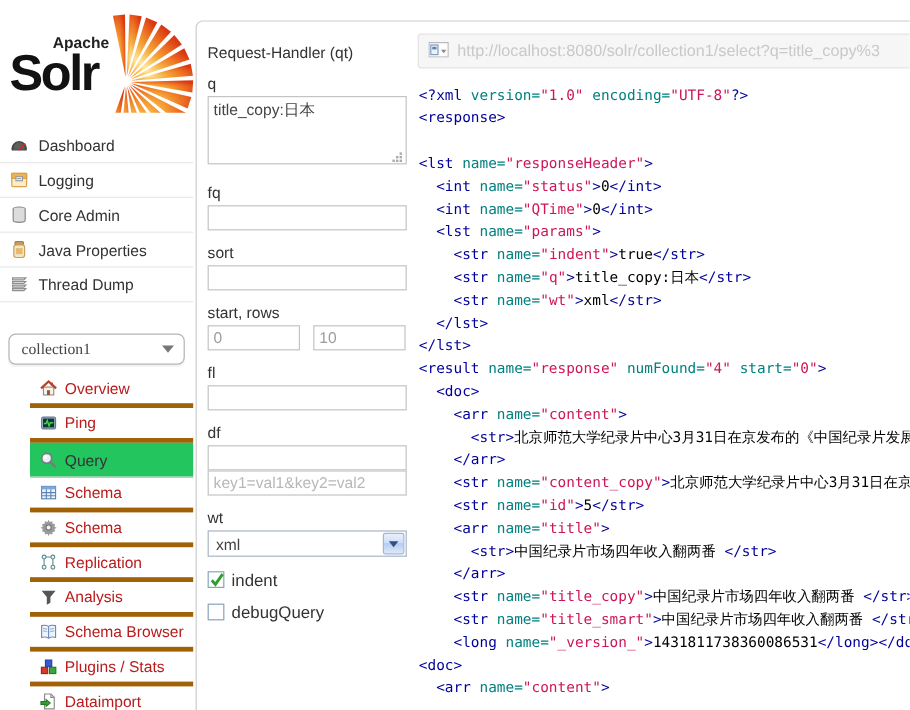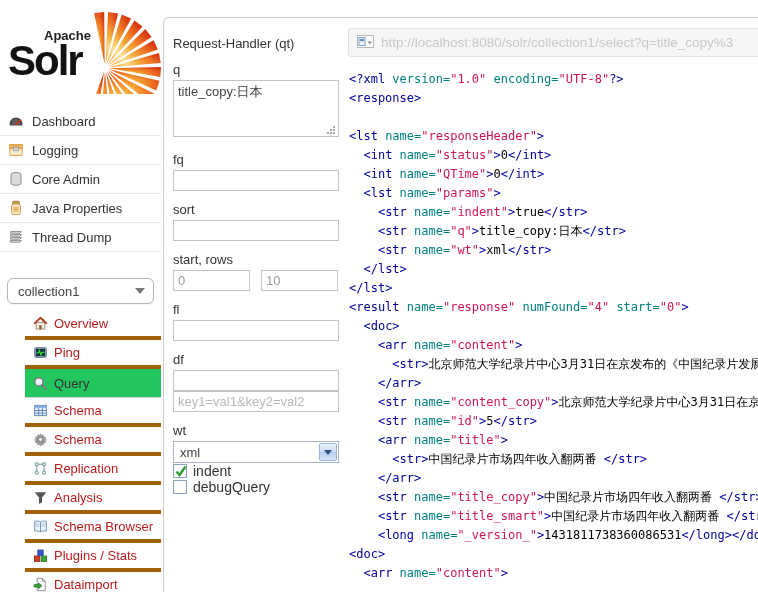--- a/index.html
+++ b/index.html
@@ -14,21 +14,21 @@
   #sunburst { position:absolute; right:-6px; top:0; width:84px; height:84px; z-index:0; }
   .apache { position:absolute; left:38px; top:18px; font-size:13px; font-weight:bold; color:#222; z-index:1; }
   .solr { position:absolute; left:2px; top:27px; font-size:42px; font-weight:bold; color:#121212; letter-spacing:-2px; z-index:1; }
   #main-nav { position:absolute; top:107px; left:0; width:161px; }
   .nav-item { height:29px; display:flex; align-items:center; padding-left:8px;
     border-bottom:1px solid #e9e9e9; font-size:13px; color:#333; cursor:pointer; }
   .ic { width:16px; height:16px; margin-right:8px; flex:0 0 auto; }
   .ic svg { width:100%; height:100%; display:block; }
   #core-selector { position:absolute; top:278px; left:7px; width:147px; height:26px;
     border:1px solid #b5b5b5; border-radius:6px; background:#fff; display:flex; align-items:center;
-    padding:0 8px 0 10px; font-size:13px; color:#444; cursor:pointer; box-shadow:0 1px 1px rgba(0,0,0,.05); }
+    padding:0 8px 0 10px; font-size:13px; color:#444; cursor:pointer; box-shadow:0 1px 1px rgba(0,0,0,.05);font-family:Liberation Serif, serif; }
   #core-selector .caret { margin-left:auto; width:0; height:0;
     border-left:5px solid transparent; border-right:5px solid transparent; border-top:6px solid #777; }
   #core-nav { position:absolute; top:311px; left:0; width:161px; }
   .core-item { height:29px; display:flex; align-items:center; margin-left:25px; padding-left:8px;
     border-bottom:4px solid #a16207; font-size:13px; color:#b91c1c; cursor:pointer; }
   .core-item .ic { width:15px; height:15px; margin-right:6px; }
   .core-item.active { background:#22c55e; color:#333; border-bottom:1px solid #d6d6d6; }
   
   #panel { position:absolute; left:163px; top:17px; width:600px; height:580px;
     border:1px solid #cccccc; border-radius:6px; background:#fff; }
@@ -49,21 +49,21 @@
     box-shadow:-6px 0 #aaa,-3px 0 #aaa, -3px -3px #aaa, 0 -3px #aaa, 0 -6px #aaa; }
   .two-col { display:flex; gap:11px; }
   .two-col .finput { width:77px; }
   .wtsel { position:relative; height:22px; border:1px solid #a9b4c4; background:#fff;
     display:flex; align-items:center; padding-left:6px; font-size:13px; color:#444; cursor:pointer; }
   .wtbtn { position:absolute; right:1px; top:1px; bottom:1px; width:18px;
     background:linear-gradient(#e8effc 0%,#cfdff8 45%,#b4ccf0 50%,#dcE9fb 100%);
     border:1px solid #9eb6d8; border-radius:2px; display:flex; align-items:center; justify-content:center; }
   .wtbtn .arr { width:0; height:0; border-left:4px solid transparent; border-right:4px solid transparent;
     border-top:5px solid #30507f; }
-  .checkrow { display:flex; align-items:center; font-size:14px; color:#333; }
+  .checkrow { display:flex; align-items:center; margin-top:11px; font-size:14px; color:#333; }
   .cb { width:14px; height:14px; border:1px solid #8aa3bf; background:#fff; margin-right:6px;
     position:relative; cursor:pointer; flex:0 0 auto; }
   .cb svg { position:absolute; left:0px; top:-1px; width:14px; height:14px; display:none; }
   .cb.checked svg { display:block; }
   
   #result { position:absolute; left:184px; top:10px; right:-2px; bottom:0; }
   #urlbar { position:absolute; left:0; top:0; width:420px; height:29px; background:#f6f6f6;
     border:1px solid #e3e3e3; border-radius:3px; display:flex; align-items:center; padding-left:8px;
     font-size:13.5px; color:#c9c9c9; white-space:nowrap; overflow:hidden; cursor:pointer; }
   #urlbar .uic { margin-right:7px; flex:0 0 auto; }

